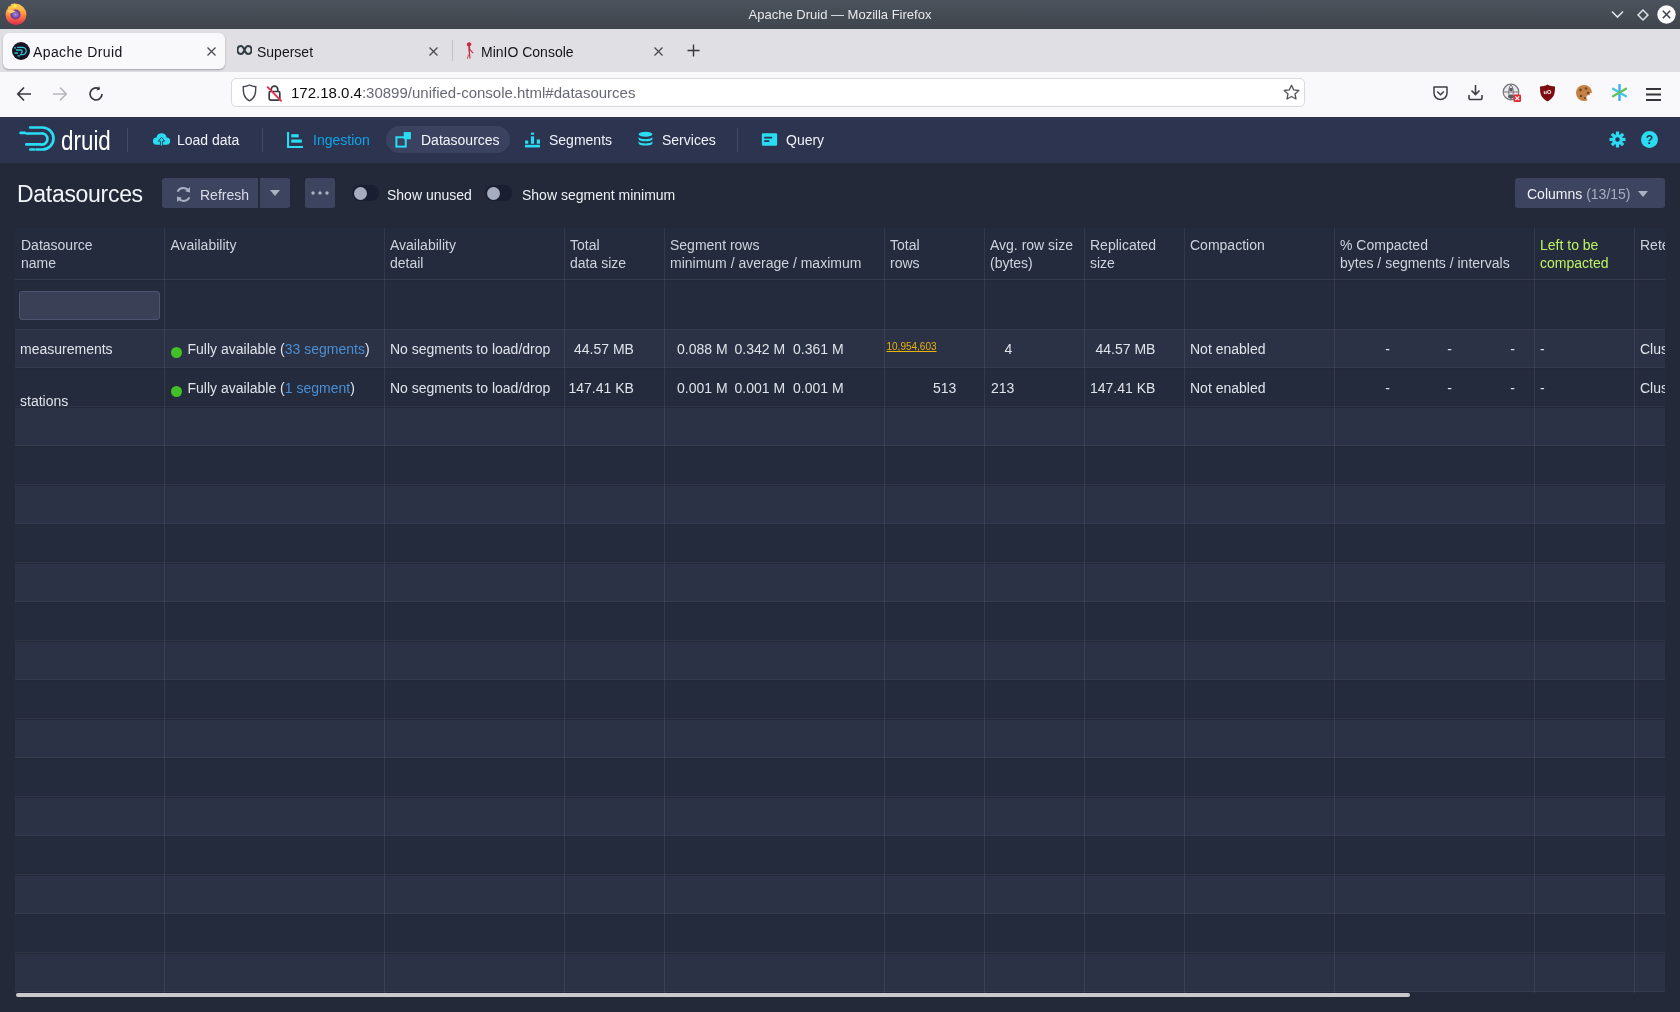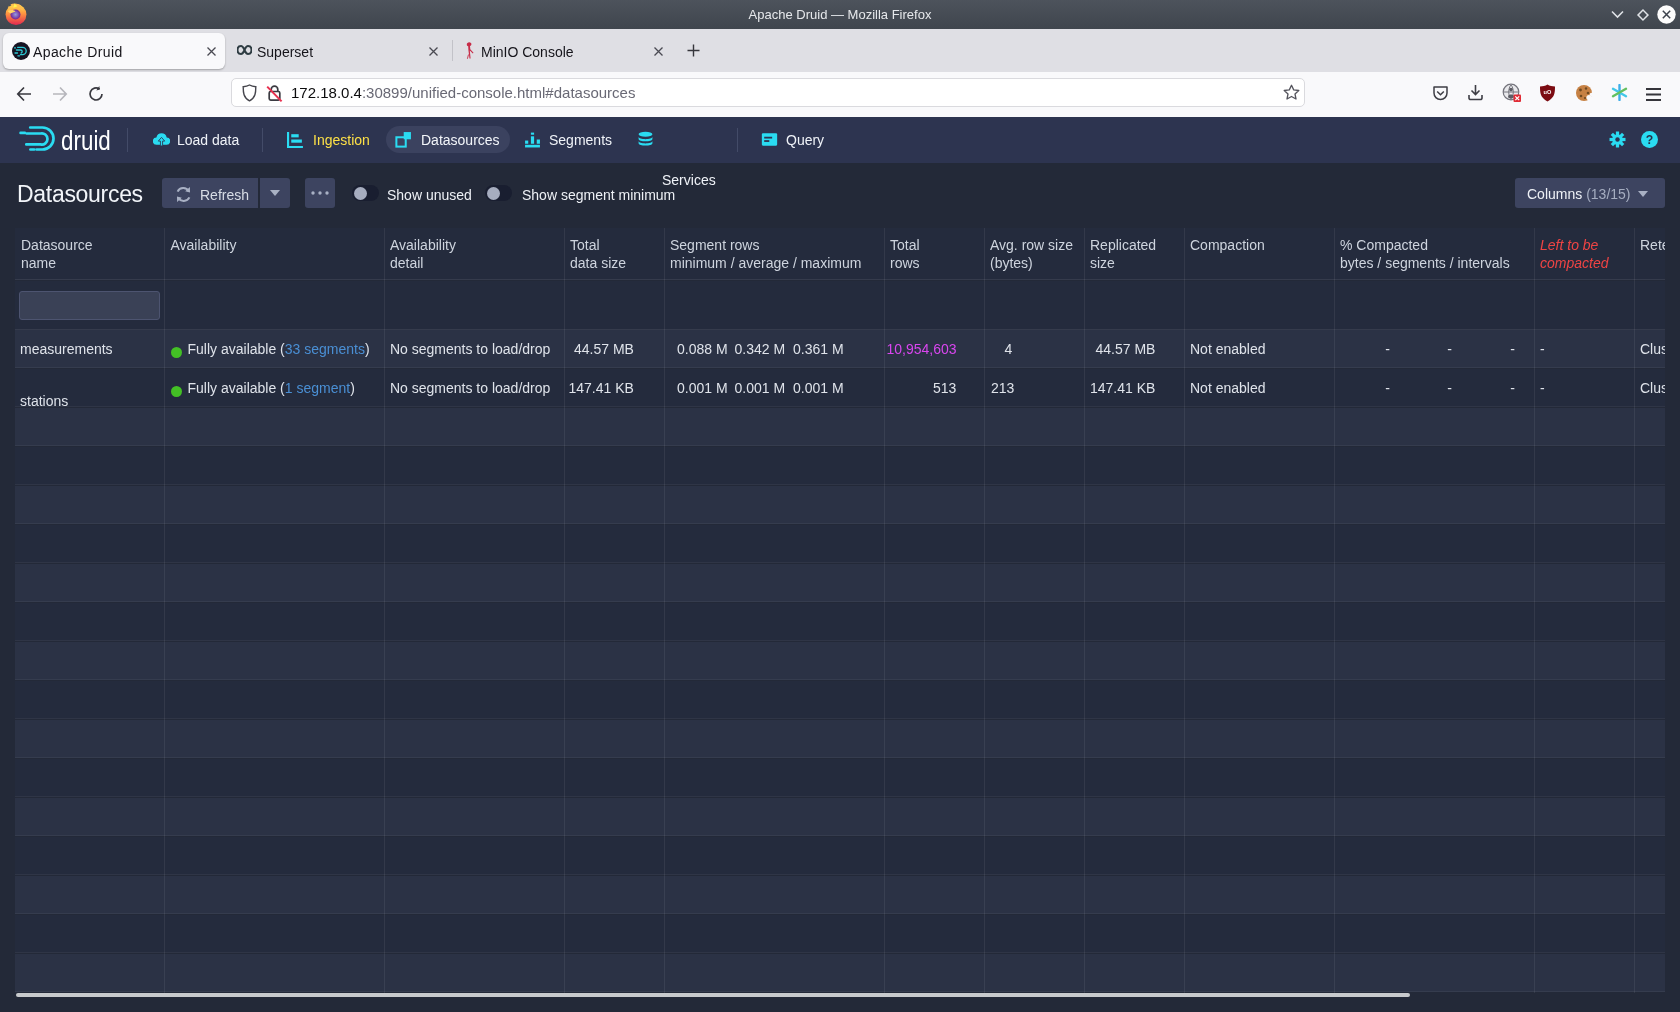--- a/index.html
+++ b/index.html
@@ -154,40 +154,40 @@
 <svg class="abs" style="left:153px;top:131px" width="17" height="17" viewBox="0 0 16 16">
   <path d="M4.5 13 H3.5 A3.5 3.5 0 0 1 3.2 6 A5 5 0 0 1 12.9 6 A3.5 3.5 0 0 1 12.5 13 H11.5" fill="#2adcf2"></path>
   <path d="M8 6 L11 9.5 H9 V14 H7 V9.5 H5 Z" fill="#2adcf2" stroke="#2d3450" stroke-width="0.8"></path>
 </svg>
 <div class="abs" style="left:177px;top:132px;font-size:14px;color:#f0f3f8;">Load data</div>
 <svg class="abs" style="left:287px;top:131px" width="17" height="17" viewBox="0 0 16 16">
   <path d="M1 1 V15 H15" stroke="#2adcf2" stroke-width="2" fill="none"></path>
   <rect x="4" y="3" width="7" height="3" fill="#2adcf2"></rect>
   <rect x="4" y="8" width="10" height="3" fill="#2adcf2"></rect>
 </svg>
-<div class="abs" style="left:313px;top:132px;font-size:14px;color:#fde047;">Ingestion</div>
+<div class="abs" style="left:313px;top:132px;font-size:14px;color:#0ea5e9;">Ingestion</div>
 <svg class="abs" style="left:395px;top:131px" width="17" height="17" viewBox="0 0 16 16">
   <rect x="1.3" y="5.9" width="8.8" height="8.8" stroke="#2adcf2" stroke-width="1.9" fill="none"></rect>
   <rect x="8.2" y="1" width="6.8" height="6.8" fill="#2adcf2"></rect>
 </svg>
 <div class="abs" style="left:421px;top:132px;font-size:14px;color:#f3f6fa;">Datasources</div>
 <svg class="abs" style="left:524px;top:131px" width="17" height="17" viewBox="0 0 16 16">
   <rect x="1" y="9" width="3" height="3" fill="#2adcf2"></rect>
   <rect x="1" y="13" width="14" height="2.5" fill="#2adcf2"></rect>
   <rect x="6.5" y="5" width="3" height="7" fill="#2adcf2"></rect>
   <rect x="12" y="8" width="3" height="4" fill="#2adcf2"></rect>
   <rect x="6.5" y="1.5" width="3" height="2" fill="#2adcf2"></rect>
 </svg>
 <div class="abs" style="left:549px;top:132px;font-size:14px;color:#f0f3f8;">Segments</div>
 <svg class="abs" style="left:637px;top:131px" width="17" height="17" viewBox="0 0 16 16">
   <ellipse cx="8" cy="3" rx="6.5" ry="2.4" fill="#2adcf2"></ellipse>
   <path d="M1.5 5.5 C1.5 8.5 14.5 8.5 14.5 5.5 V7.5 C14.5 10.5 1.5 10.5 1.5 7.5 Z" fill="#2adcf2"></path>
   <path d="M1.5 9.5 C1.5 12.5 14.5 12.5 14.5 9.5 V11.5 C14.5 14.5 1.5 14.5 1.5 11.5 Z" fill="#2adcf2"></path>
 </svg>
-<div class="abs" style="left:662px;top:132px;font-size:14px;color:#f0f3f8;margin-top:40px;">Services</div>
+<div class="abs" style="left:662px;top:132px;font-size:14px;color:#f0f3f8;">Services</div>
 <svg class="abs" style="left:761px;top:131px" width="17" height="17" viewBox="0 0 16 16">
   <rect x="0.8" y="2.2" width="14.4" height="11.6" rx="1" fill="#2adcf2"></rect>
   <rect x="3" y="5.4" width="7.5" height="1.7" fill="#2d3450"></rect>
   <rect x="3" y="8.6" width="4.8" height="1.7" fill="#2d3450"></rect>
 </svg>
 <div class="abs" style="left:786px;top:132px;font-size:14px;color:#f0f3f8;">Query</div>
 <svg class="abs" style="left:1609px;top:131px" width="17" height="17" viewBox="0 0 20 20">
   <g fill="#2adcf2">
     <circle cx="10" cy="10" r="6.2"></circle>
     <rect x="8.1" y="0.6" width="3.8" height="5"></rect>
@@ -269,32 +269,32 @@
 <div class="abs" style="left:21.0px;top:237px;font-size:14px;line-height:17.5px;color:#ced4de;white-space:nowrap;">Datasource<br>name</div>
 <div class="abs" style="left:170.5px;top:237px;font-size:14px;line-height:17.5px;color:#ced4de;white-space:nowrap;">Availability</div>
 <div class="abs" style="left:390.0px;top:237px;font-size:14px;line-height:17.5px;color:#ced4de;white-space:nowrap;">Availability<br>detail</div>
 <div class="abs" style="left:570.0px;top:237px;font-size:14px;line-height:17.5px;color:#ced4de;white-space:nowrap;">Total<br>data size</div>
 <div class="abs" style="left:670.0px;top:237px;font-size:14px;line-height:17.5px;color:#ced4de;white-space:nowrap;">Segment rows<br>minimum / average / maximum</div>
 <div class="abs" style="left:890.0px;top:237px;font-size:14px;line-height:17.5px;color:#ced4de;white-space:nowrap;">Total<br>rows</div>
 <div class="abs" style="left:990.0px;top:237px;font-size:14px;line-height:17.5px;color:#ced4de;white-space:nowrap;">Avg. row size<br>(bytes)</div>
 <div class="abs" style="left:1090.0px;top:237px;font-size:14px;line-height:17.5px;color:#ced4de;white-space:nowrap;">Replicated<br>size</div>
 <div class="abs" style="left:1190.0px;top:237px;font-size:14px;line-height:17.5px;color:#ced4de;white-space:nowrap;">Compaction</div>
 <div class="abs" style="left:1340.0px;top:237px;font-size:14px;line-height:17.5px;color:#ced4de;white-space:nowrap;">% Compacted<br>bytes / segments / intervals</div>
-<div class="abs" style="left:1540.0px;top:237px;font-size:14px;line-height:17.5px;color:#ef4444;white-space:nowrap;font-style:italic;">Left to be<br>compacted</div>
+<div class="abs" style="left:1540.0px;top:237px;font-size:14px;line-height:17.5px;color:#bef264;white-space:nowrap;">Left to be<br>compacted</div>
 <div class="abs" style="left:1640.0px;top:237px;width:25.0px;overflow:hidden;font-size:14px;line-height:17.5px;color:#ced4de;white-space:nowrap;">Retention</div>
 <div class="abs" style="left:19px;top:290.5px;width:141px;height:29px;background:#3a4156;border:1px solid #4d5470;border-radius:3px;"></div>
 <div class="abs" style="left:20px;top:341px;font-size:14px;color:#dfe3ea;">measurements</div>
 <div class="abs" style="left:170.5px;top:347px;width:11px;height:11px;border-radius:6px;background:#43c025;"></div>
 <div class="abs" style="left:187.5px;top:341px;font-size:14px;color:#dfe3ea;">Fully available (<span style="color:#4a8fd4">33 segments</span>)</div>
 <div class="abs" style="left:390.0px;top:341px;font-size:14px;color:#dfe3ea;white-space:nowrap;">No segments to load/drop</div>
 <div class="abs" style="left:574px;top:341px;font-size:14px;color:#dfe3ea;white-space:nowrap;">44.57 MB</div>
 <div class="abs" style="left:677px;top:341px;font-size:14px;color:#dfe3ea;white-space:nowrap;">0.088 M</div>
 <div class="abs" style="left:734.5px;top:341px;font-size:14px;color:#dfe3ea;white-space:nowrap;">0.342 M</div>
 <div class="abs" style="left:793px;top:341px;font-size:14px;color:#dfe3ea;white-space:nowrap;">0.361 M</div>
-<div class="abs" style="left:886.5px;top:341px;font-size:14px;color:#d946ef;white-space:nowrap;">10,954,603</div>
+<div class="abs" style="left:886.5px;top:341px;font-size:10px;color:#eab308;white-space:nowrap;text-decoration:underline;">10,954,603</div>
 <div class="abs" style="left:1004.5px;top:341px;font-size:14px;color:#dfe3ea;white-space:nowrap;">4</div>
 <div class="abs" style="left:1095.5px;top:341px;font-size:14px;color:#dfe3ea;white-space:nowrap;">44.57 MB</div>
 <div class="abs" style="left:1385.3px;top:341px;font-size:14px;color:#dfe3ea;white-space:nowrap;">-</div>
 <div class="abs" style="left:1447.3px;top:341px;font-size:14px;color:#dfe3ea;white-space:nowrap;">-</div>
 <div class="abs" style="left:1510.3px;top:341px;font-size:14px;color:#dfe3ea;white-space:nowrap;">-</div>
 <div class="abs" style="left:1540px;top:341px;font-size:14px;color:#dfe3ea;white-space:nowrap;">-</div>
 <div class="abs" style="left:1190.0px;top:341px;font-size:14px;color:#dfe3ea;white-space:nowrap;">Not enabled</div>
 <div class="abs" style="left:1640.0px;top:341px;width:25.0px;overflow:hidden;font-size:14px;color:#dfe3ea;white-space:nowrap;">Cluster default</div>
 <div class="abs" style="left:20px;top:380px;font-size:14px;color:#dfe3ea;margin-top:13px;">stations</div>
 <div class="abs" style="left:170.5px;top:386px;width:11px;height:11px;border-radius:6px;background:#43c025;"></div>

